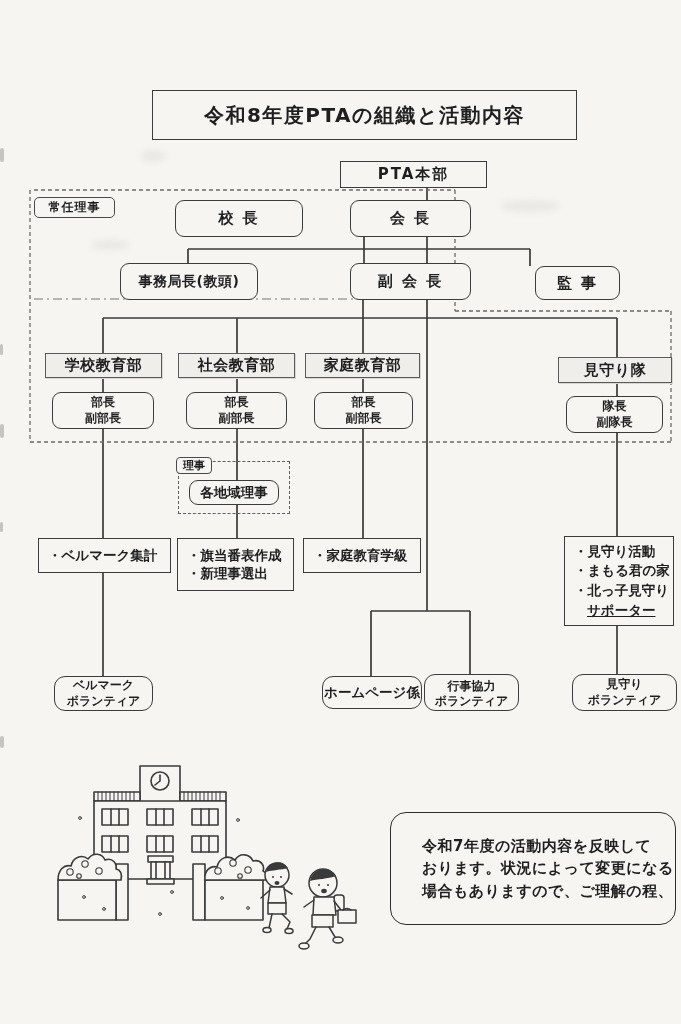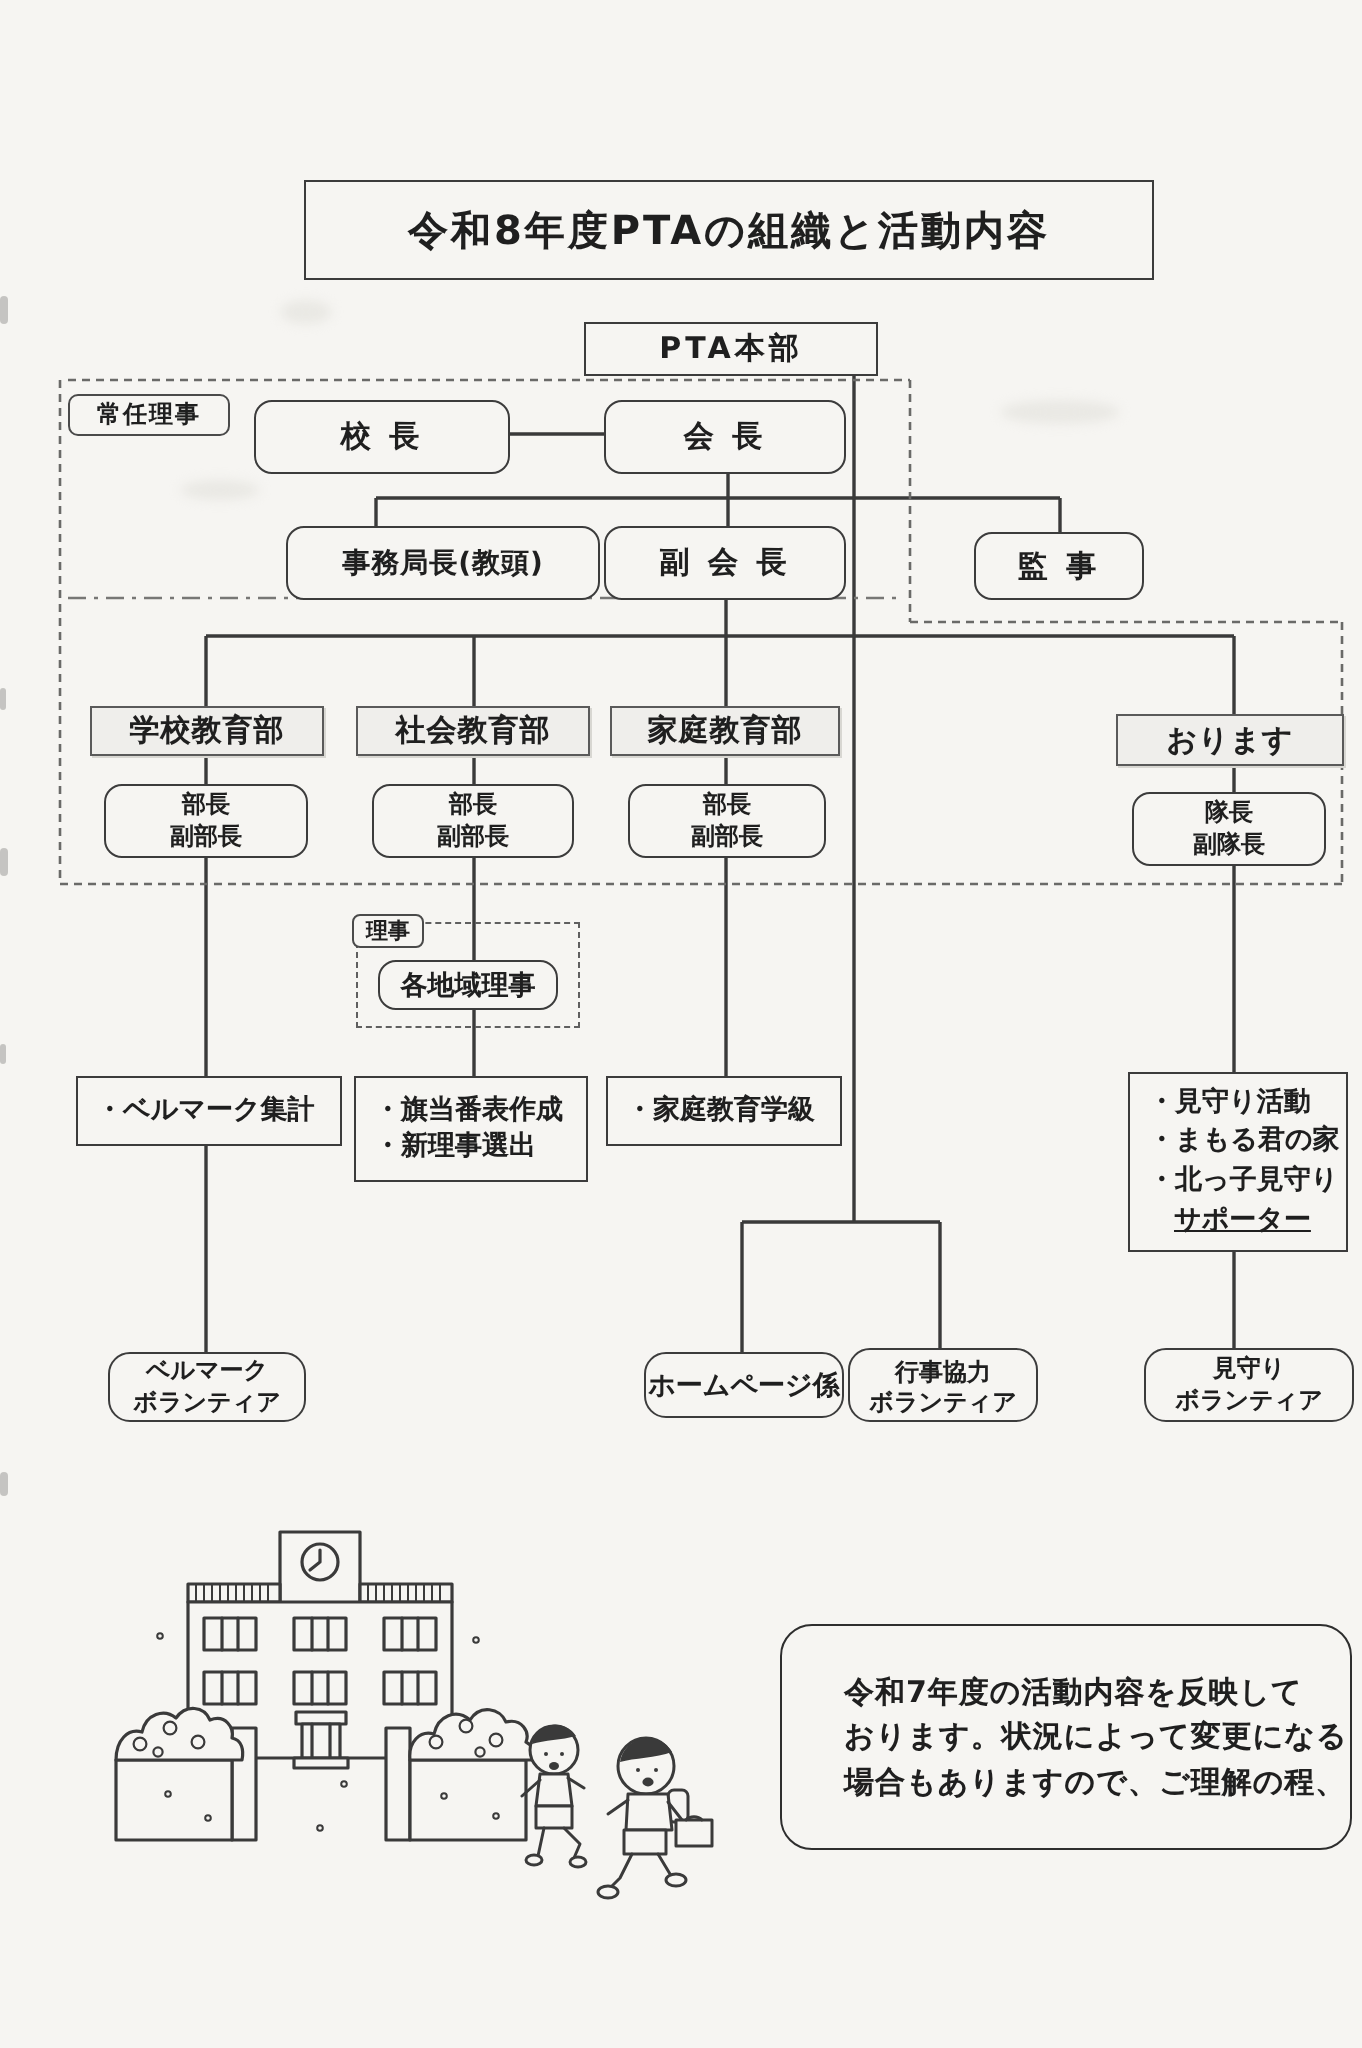--- a/index.html
+++ b/index.html
@@ -16,21 +16,21 @@
     text-align:center;color:#1f1f1f;
   }
   .col{flex-direction:column;line-height:1.3;}
   .rounded{border:1.6px solid #3c3c3c;border-radius:9px;}
   .rect{border:1.6px solid #3c3c3c;}
   .softrect{border:1.5px solid #5a5a5a;background:#efeeeb;box-shadow:1px 1px 0 #d8d7d2;}
   .dashedbox{border:1.4px dashed #5f5f5f;background:transparent;}
   .leftalign{align-items:flex-start;justify-content:center;text-align:left;padding-left:9px;}
   .indent{padding-left:13px;text-decoration:underline;}
   .title{font-size:20px;letter-spacing:1.5px;}
-  .t15{font-size:15px;letter-spacing:2px;}
+  .t15{font-size:15px;letter-spacing:2px;margin-left:48px;}
   .t15n{font-size:15px;letter-spacing:0.5px;}
   .t14{font-size:14px;}
   .t13{font-size:13.5px;}
   .t12{font-size:12px;}
   .t11{font-size:11px;}
   svg{display:block;}
   .smudge{position:absolute;background:#8a8a88;opacity:0.45;border-radius:2px;}
   .haze{position:absolute;background:#dddcd6;opacity:0.5;border-radius:50%;filter:blur(3px);}
 </style>
 </head>
@@ -65,28 +65,28 @@
 </svg>
 
 <div class="box rect title" style="left:152px;top:90px;width:425px;height:50px;">令和8年度PTAの組織と活動内容</div>
 
 <div class="box rect t15" style="left:292px;top:161px;width:147px;height:27px;">PTA本部</div>
 
 <div class="box t12" style="left:34px;top:197px;width:81px;height:21px;border:1.4px solid #4a4a4a;border-radius:5px;letter-spacing:1px;">常任理事</div>
 
 <div class="box rounded t15" style="left:127px;top:200px;width:128px;height:37px;">校 長</div>
 <div class="box rounded t15" style="left:302px;top:200px;width:121px;height:37px;">会 長</div>
-<div class="box rounded t14" style="left:120px;top:263px;width:157px;height:37px;letter-spacing:0.5px;margin-left:23px;">事務局長(教頭)</div>
+<div class="box rounded t14" style="left:120px;top:263px;width:138px;height:37px;letter-spacing:0.5px;">事務局長(教頭)</div>
 <div class="box rounded t15" style="left:302px;top:263px;width:121px;height:37px;">副 会 長</div>
 <div class="box rounded t15" style="left:487px;top:266px;width:85px;height:34px;">監 事</div>
 
 <div class="box softrect t15n" style="left:45px;top:353px;width:117px;height:25px;">学校教育部</div>
 <div class="box softrect t15n" style="left:178px;top:353px;width:117px;height:25px;">社会教育部</div>
 <div class="box softrect t15n" style="left:305px;top:353px;width:115px;height:25px;">家庭教育部</div>
-<div class="box softrect t15n" style="left:558px;top:357px;width:114px;height:26px;">おります</div>
+<div class="box softrect t15n" style="left:558px;top:357px;width:114px;height:26px;">見守り隊</div>
 
 <div class="box rounded col t12" style="left:52px;top:392px;width:102px;height:37px;">
   <div>部長</div>
   <div>副部長</div>
 </div>
 <div class="box rounded col t12" style="left:186px;top:392px;width:101px;height:37px;">
   <div>部長</div>
   <div>副部長</div>
 </div>
 <div class="box rounded col t12" style="left:314px;top:392px;width:99px;height:37px;">

